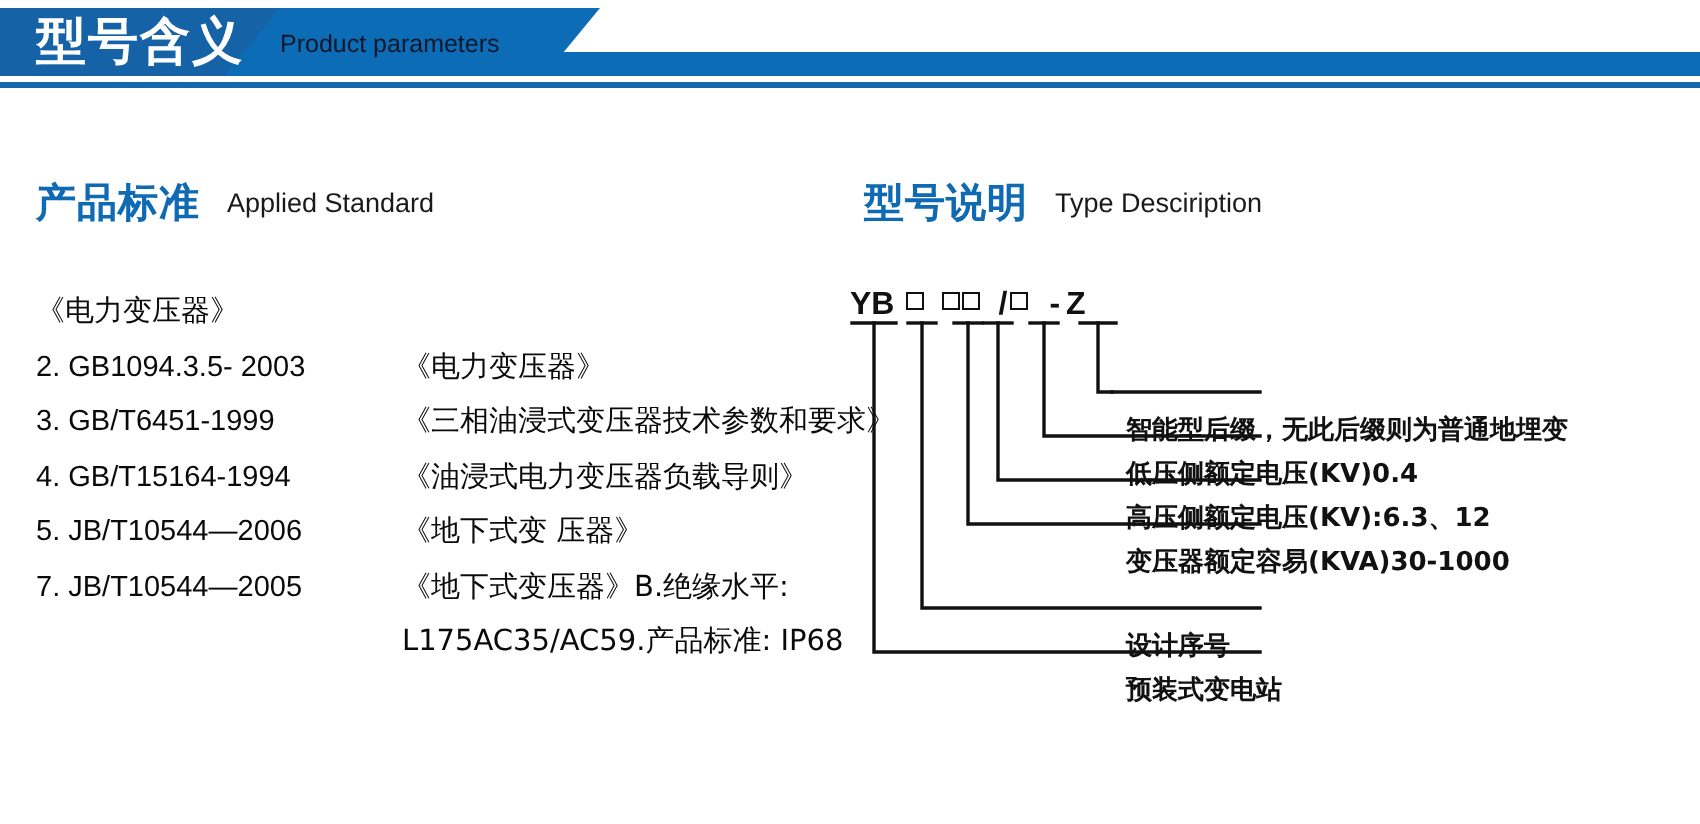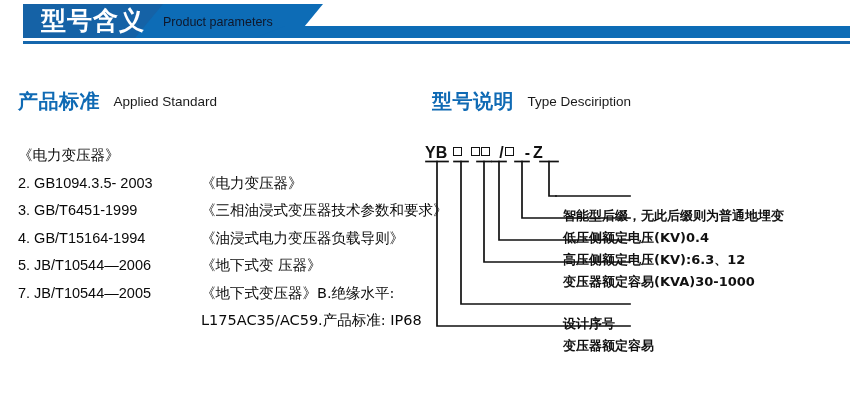--- a/index.html
+++ b/index.html
@@ -5,21 +5,21 @@
   html,body{margin:0;padding:0;}
   body{
     width:850px;height:412px;
     background:#ffffff;
     font-family:"Liberation Sans","DejaVu Sans",sans-serif;
     position:relative;overflow:hidden;
     -webkit-font-smoothing:antialiased;
   }
 
   
-  .banner{position:absolute;left:0;top:0;width:798px;height:48px;margin-left:23px;}
+  .banner{position:absolute;left:0;top:0;width:798px;height:48px;}
   .banner-dark{
     position:absolute;left:0;top:4px;width:152px;height:34px;
     background:#1562a6;
   }
   .banner-light{
     position:absolute;left:0;top:4px;width:300px;height:34px;
     background:#0d6cb6;
     clip-path:polygon(140px 0, 300px 0, 272px 34px, 112px 34px);
   }
   .banner-tail{
@@ -177,15 +177,15 @@
 
       <path d="M12,21.5 L12,186 L205,186"></path>
     </g>
   </svg>
 
   <div class="lbl" style="left:138px;top:48px;">智能型后缀，无此后缀则为普通地埋变</div>
   <div class="lbl" style="left:138px;top:70px;">低压侧额定电压(KV)0.4</div>
   <div class="lbl" style="left:138px;top:92px;">高压侧额定电压(KV):6.3、12</div>
   <div class="lbl" style="left:138px;top:114px;">变压器额定容易(KVA)30-1000</div>
   <div class="lbl" style="left:138px;top:156px;">设计序号</div>
-  <div class="lbl" style="left:138px;top:178px;">变压器额定容易</div>
+  <div class="lbl" style="left:138px;top:178px;">预装式变电站</div>
 
 </div>
 
 </body></html>

